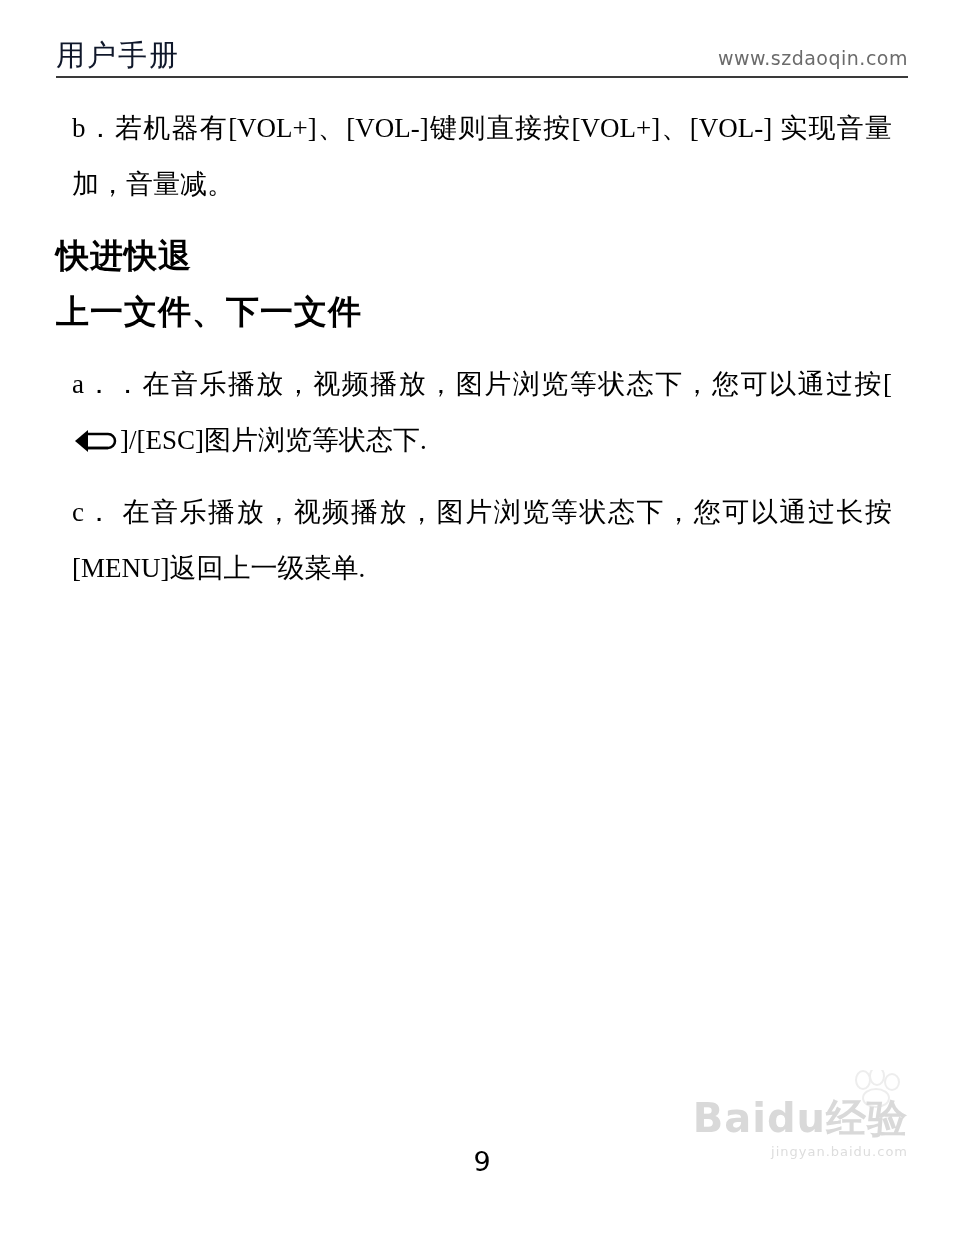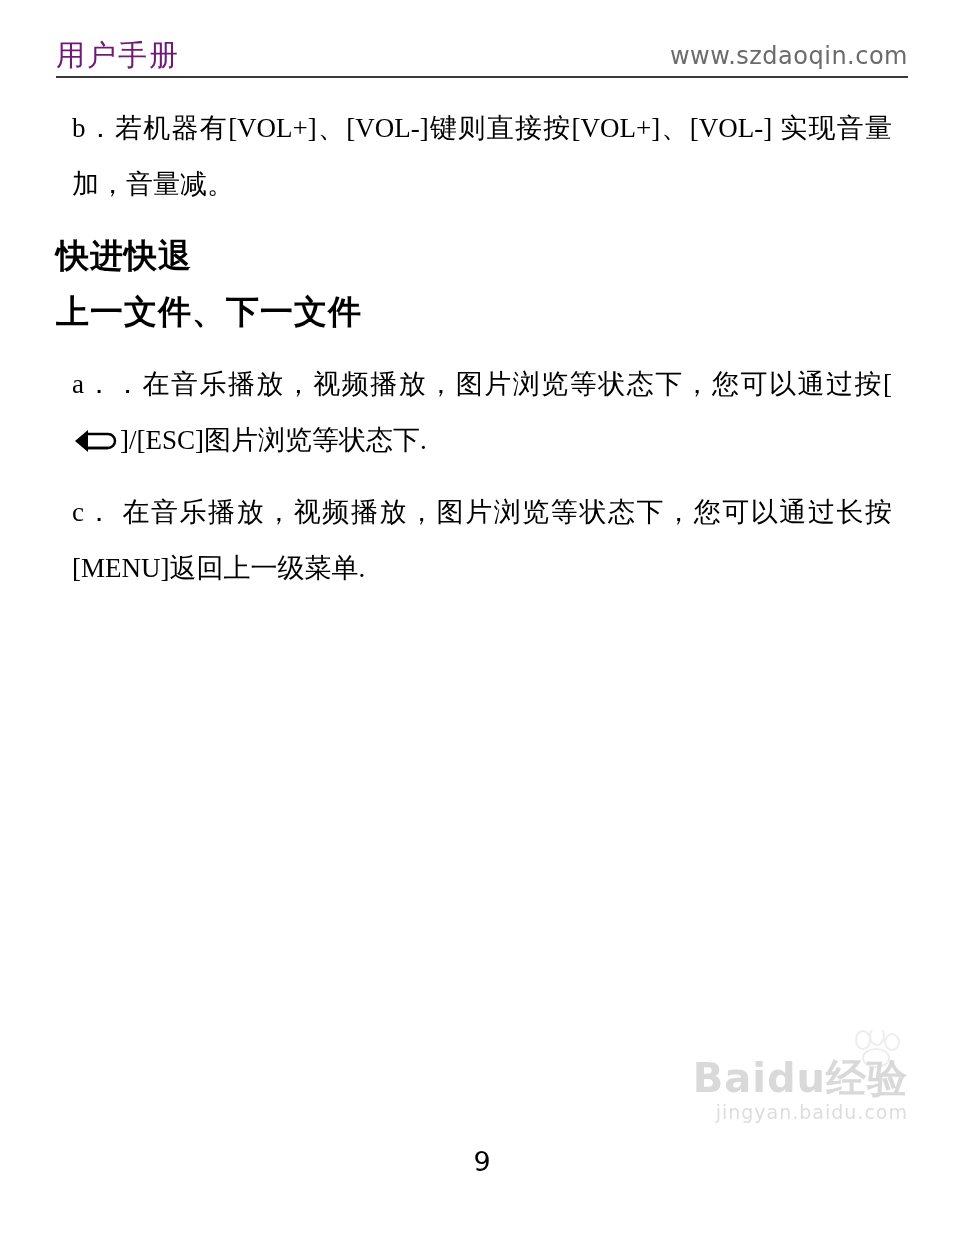--- a/index.html
+++ b/index.html
@@ -28,28 +28,28 @@
     position: relative;
     height: 72px;
     display: flex;
     align-items: flex-end;
     justify-content: space-between;
     padding-bottom: 4px;
   }
   .header-title {
     font-family: "DejaVu Sans", sans-serif;
     font-size: 29px;
-    color: #701a75;
+    color: #0f172a;
     letter-spacing: 2px;
     line-height: 1;
     padding-bottom: 2px;
   }
   .header-url {
     font-family: "DejaVu Sans", sans-serif;
-    font-size: 24px;
+    font-size: 19px;
     color: #6b6b6b;
     letter-spacing: 0.5px;
     line-height: 1;
     padding-bottom: 4px;
   }
   .header-rule {
     height: 2px;
     background: #3a3a3a;
     margin-top: 0px;
     margin-bottom: 22px;
@@ -91,38 +91,38 @@
     text-align: center;
     font-family: "DejaVu Sans", sans-serif;
     font-size: 27px;
     color: #000;
   }
 
   
   .watermark {
     position: absolute;
     right: 56px;
-    top: 1056px;
+    top: 1096px;
     width: 290px;
     text-align: right;
     pointer-events: none;
     user-select: none;
   }
   .wm-main {
     font-family: "DejaVu Sans", sans-serif;
     font-weight: bold;
     font-size: 40px;
     color: #d9d9d9;
     letter-spacing: 1px;
     line-height: 44px;
     white-space: nowrap;
   }
   .wm-sub {
     font-family: "DejaVu Sans", sans-serif;
-    font-size: 19px;
+    font-size: 13px;
     color: #dddddd;
     letter-spacing: 1px;
     line-height: 24px;
     white-space: nowrap;
   }
   .wm-paw {
     position: absolute;
     right: 8px;
     top: -26px;
     width: 46px;

